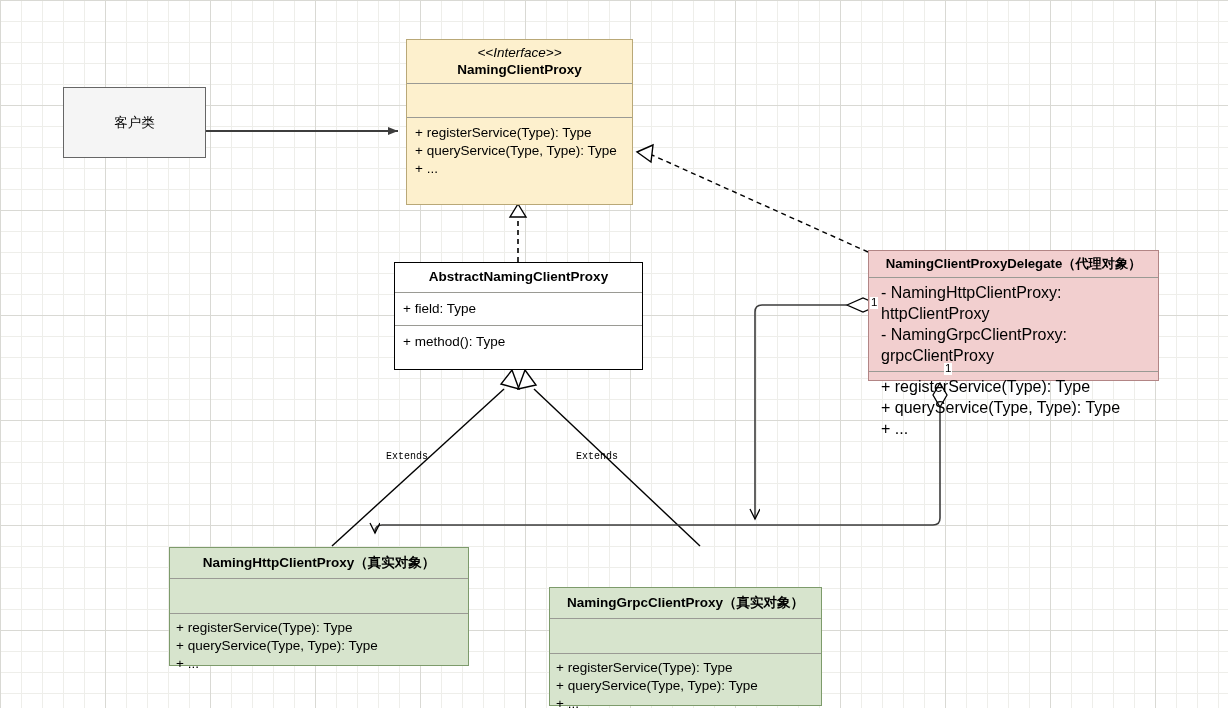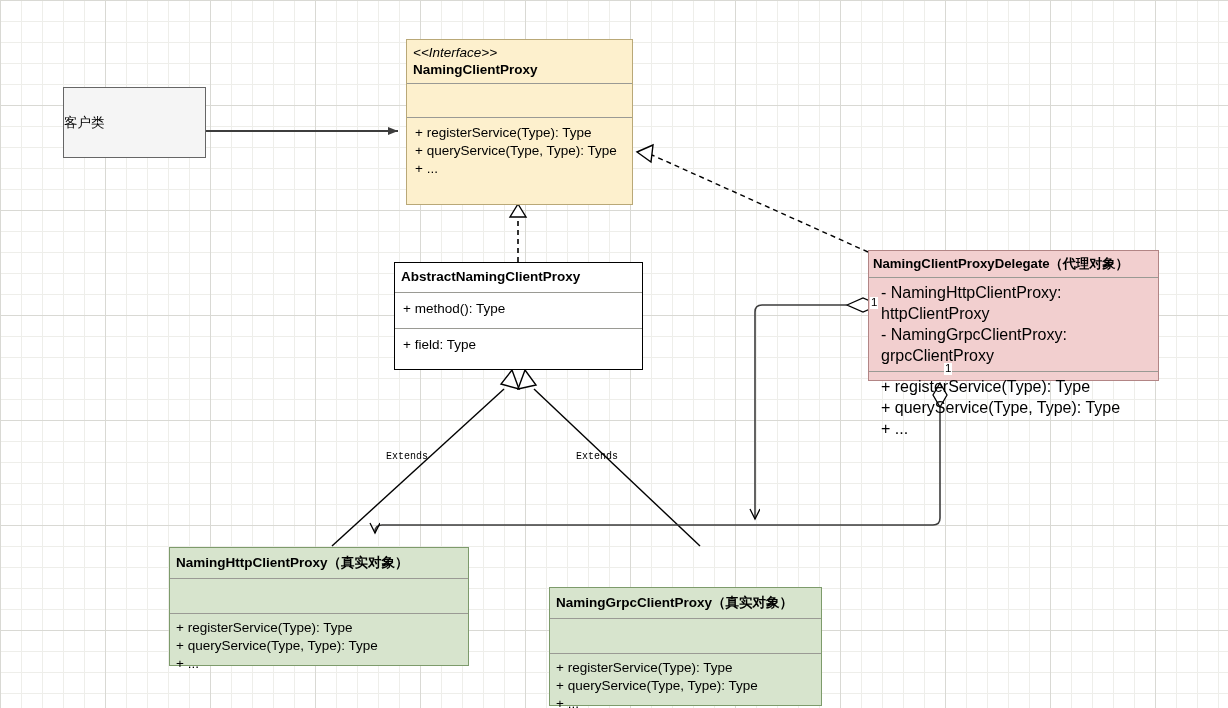--- a/index.html
+++ b/index.html
@@ -40,21 +40,21 @@
   }
   .uml-box {
     position: absolute;
     box-sizing: border-box;
     border: 1px solid #3d3d3d;
     z-index: 5;
   }
   .row-title {
     box-sizing: border-box;
     font-weight: bold;
-    text-align: left;
+    text-align: center;
     line-height: 1.25;
     white-space: nowrap;
   }
   .row-sep {
     border-top: 1px solid #9a9a94;
   }
   .row-body {
     box-sizing: border-box;
     line-height: 1.33;
     white-space: pre-line;
@@ -63,21 +63,21 @@
     font-style: italic;
     font-weight: normal;
     display: block;
   }
 
   
   #client-class {
     left: 63px; top: 87px; width: 143px; height: 71px;
     background: #f5f5f5;
     border: 1px solid #666666;
-    display: flex; align-items: center; 
+    display: flex; align-items: center; justify-content: center;
     font-size: 13.5px; color: #000;
   }
 
   
   #interface-box {
     left: 406px; top: 39px; width: 227px; height: 166px;
     background: #fdf0cd;
     border: 1px solid #b9a877;
   }
   #interface-box .row-title { padding: 5px 6px 4px; font-size: 13.5px; }
@@ -196,22 +196,22 @@
     <div class="row-sep empty-row">
       <span></span>
     </div>
     <div class="row-sep row-body">+ registerService(Type): Type
 + queryService(Type, Type): Type
 + ...</div>
   </div>
 
   <div class="uml-box" id="abstract-box">
     <div class="row-title">AbstractNamingClientProxy</div>
+    <div class="row-sep row-body">+ field: Type</div>
     <div class="row-sep row-body r3">+ method(): Type</div>
-    <div class="row-sep row-body">+ field: Type</div>
   </div>
 
   <div class="uml-box" id="delegate-box">
     <div class="row-title">NamingClientProxyDelegate（代理对象）</div>
     <div class="row-sep row-body">- NamingHttpClientProxy: httpClientProxy
 - NamingGrpcClientProxy: grpcClientProxy</div>
     <div class="row-sep row-body">+ registerService(Type): Type
 + queryService(Type, Type): Type
 + ...</div>
   </div>

